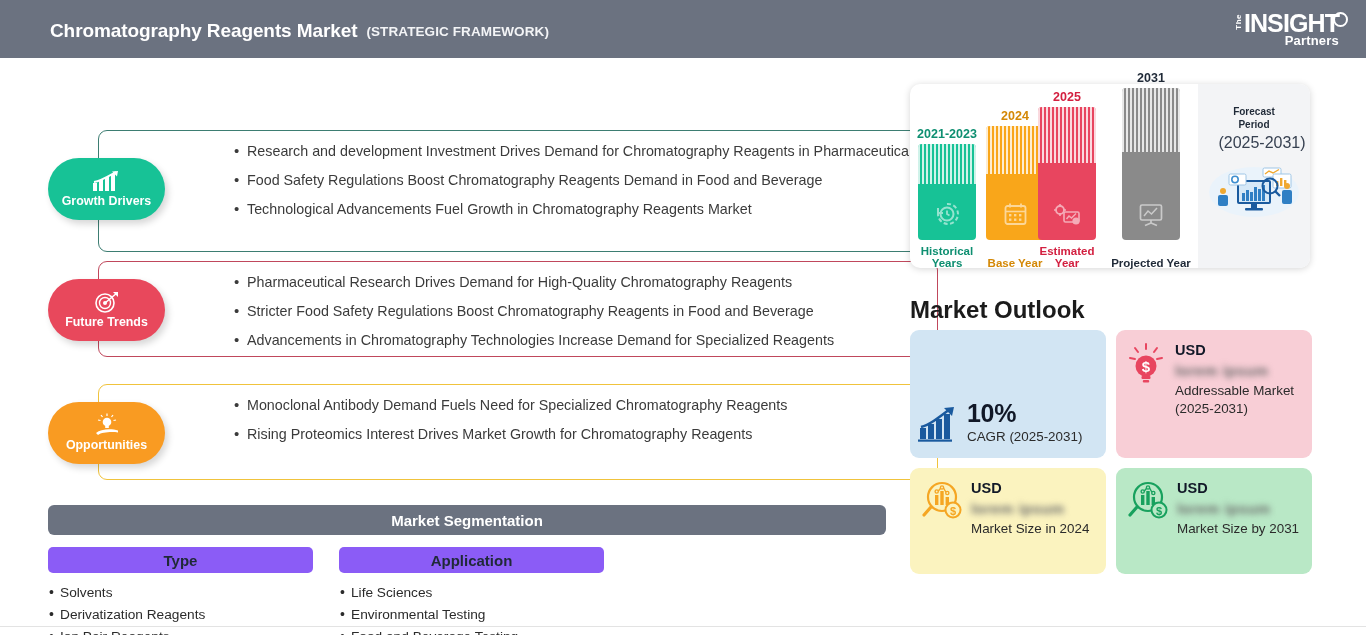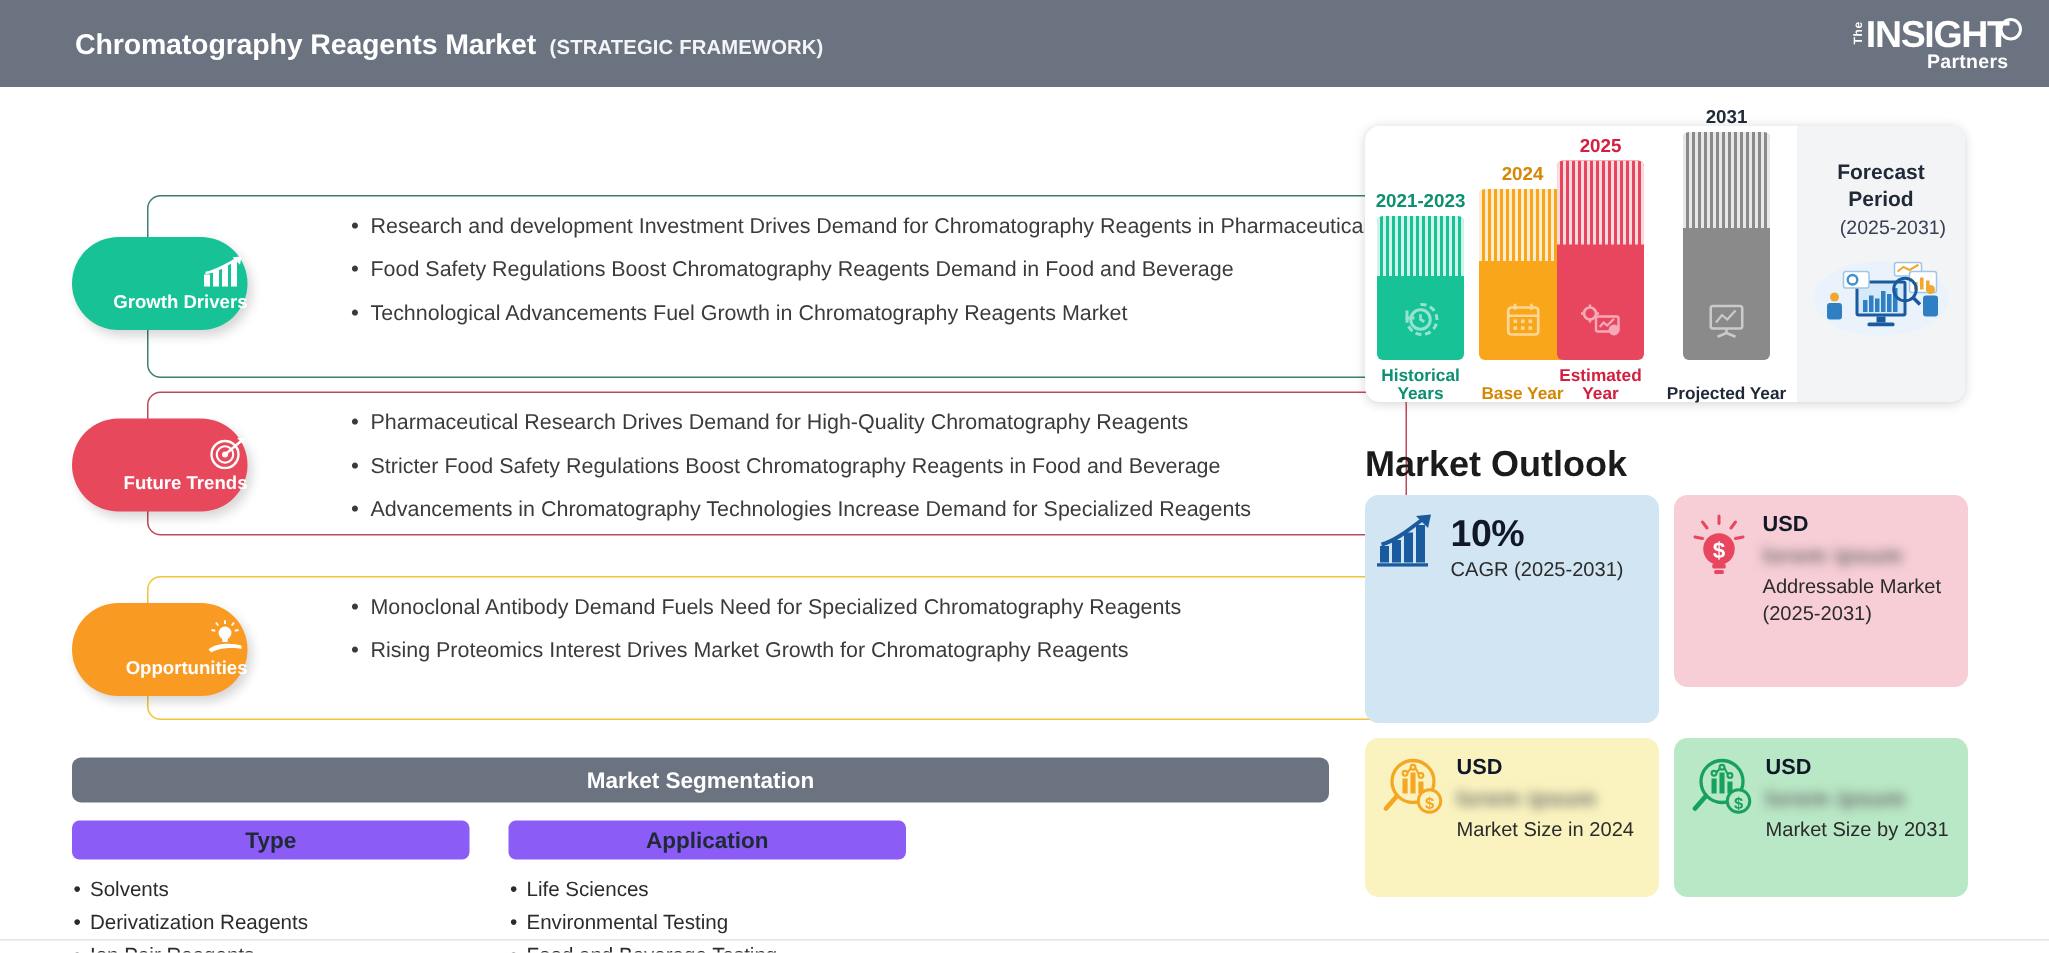--- a/index.html
+++ b/index.html
@@ -121,21 +121,21 @@
     color: #3b3b3b;
   }
 
   .pill {
     position: absolute;
     width: 117px;
     height: 62px;
     border-radius: 31px 31px 31px 31px;
     display: flex;
     flex-direction: column;
-    align-items: flex-end;
+    align-items: center;
     justify-content: center;
     color: #ffffff;
     box-shadow: 3px 4px 7px rgba(0,0,0,0.16);
     z-index: 3;
   }
   .pill-label {
     font-size: 12.4px;
     font-weight: bold;
     margin-top: 2px;
     white-space: nowrap;
@@ -279,22 +279,22 @@
 
   .forecast-side {
     width: 112px;
     background: #f3f4f6;
     border-radius: 0 10px 10px 0;
     padding-top: 22px;
     display: flex;
     flex-direction: column;
     align-items: center;
   }
-  .fs-t1 { font-size: 14px; font-weight: bold; color: #1f2937; line-height: 1.25; text-align:center;}
-  .fs-t2 { font-size: 13px; color: #374151; margin-top: 3px; margin-left: 16px; }
+  .fs-t1 { font-size: 10px; font-weight: bold; color: #1f2937; line-height: 1.25; text-align:center;}
+  .fs-t2 { font-size: 16px; color: #374151; margin-top: 3px; margin-left: 16px; }
   .fs-illu { margin-top: 10px; }
 
   
   .mo-title {
     position: absolute;
     left: 2px; top: 238px;
     font-size: 24px;
     font-weight: bold;
     color: #1b1b1b;
   }
@@ -307,21 +307,21 @@
     gap: 10px;
   }
   .mo-card {
     width: 196px;
     border-radius: 9px;
     display: flex;
     align-items: flex-start;
     padding: 12px 10px 12px 8px;
     gap: 7px;
   }
-  .mo-card.blue  { background: #d2e5f3; height: 152px; align-items: flex-start; }
+  .mo-card.blue  { background: #d2e5f3; height: 128px; align-items: flex-end; }
   .mo-card.pink  { background: #f8ced6; height: 128px; }
   .mo-card.yellow{ background: #fbf3bf; height: 106px; }
   .mo-card.green { background: #b9e8c6; height: 106px; }
 
   .mo-body { flex: 1; }
   .mo-usd  { font-size: 14.5px; font-weight: bold; color: #111827; }
   .mo-blur {
     font-size: 15px;
     font-weight: bold;
     color: #6b6b6b;

